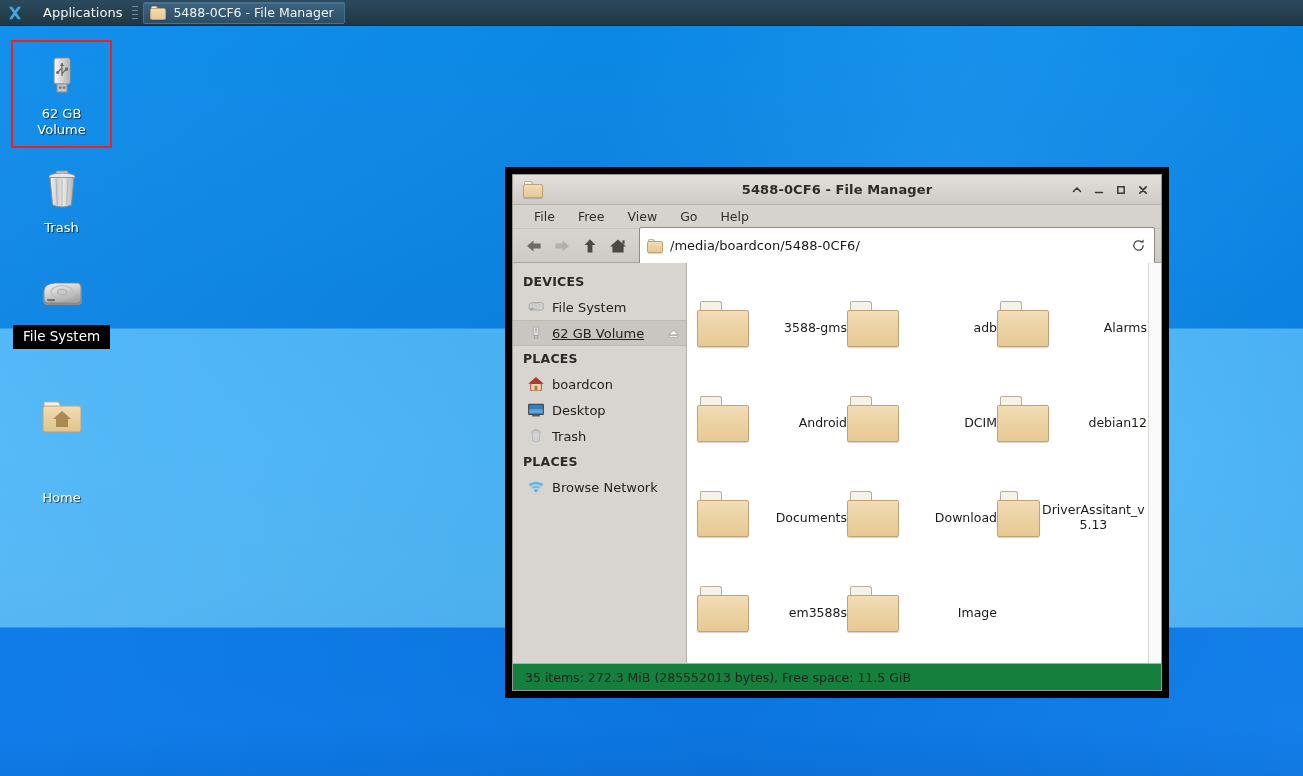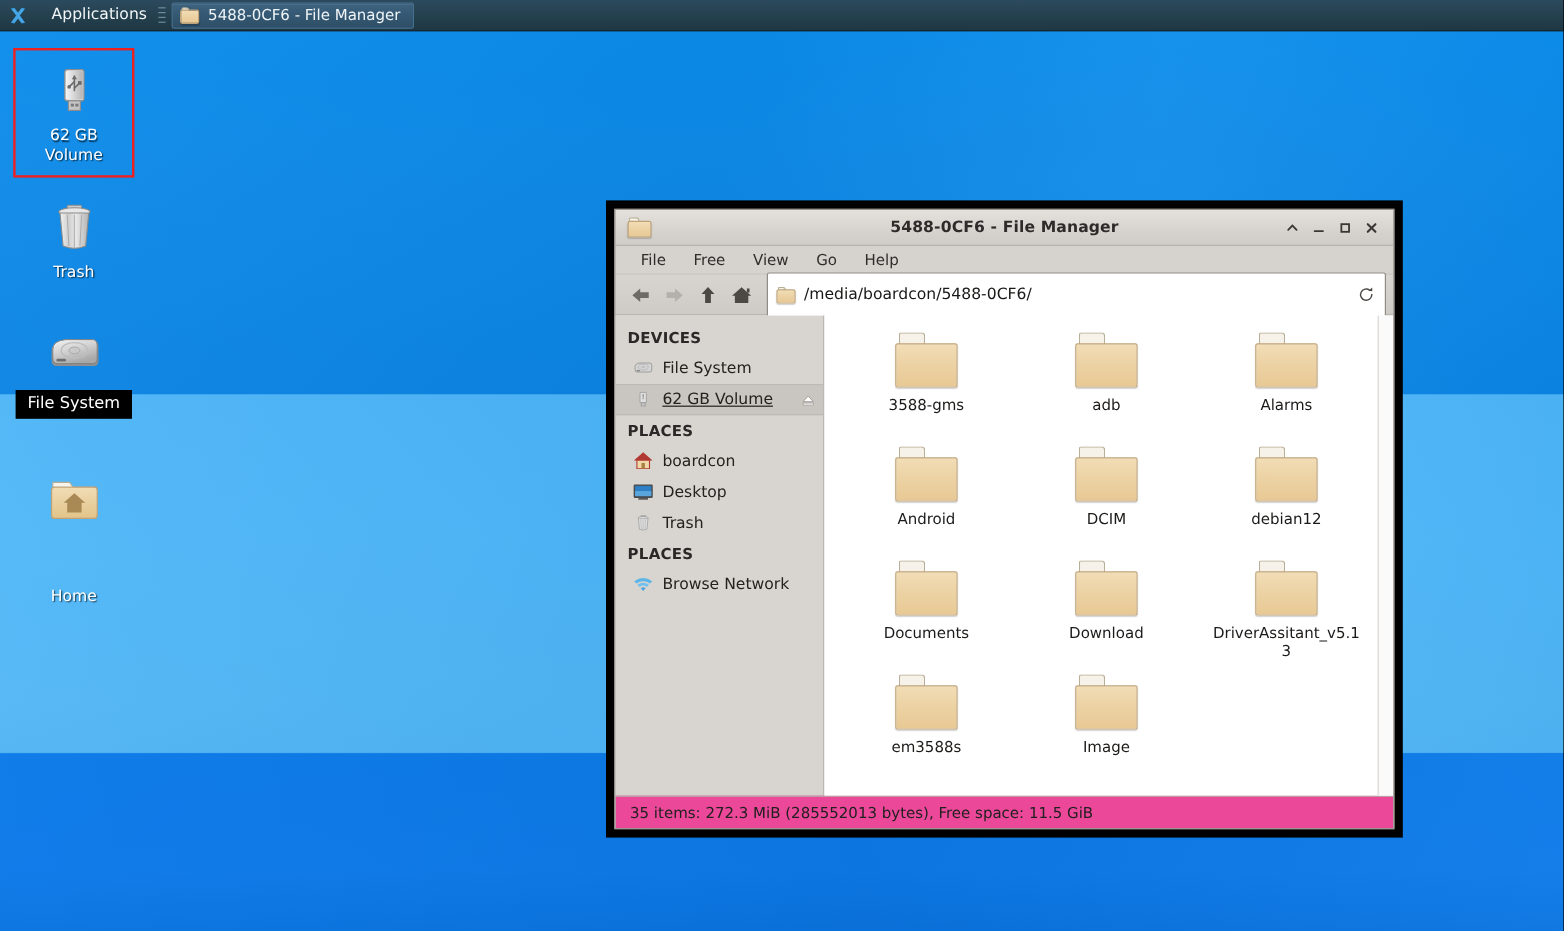--- a/index.html
+++ b/index.html
@@ -178,35 +178,35 @@
   #file-area {
     flex: 1; background: #ffffff; position: relative;
     display: flex; flex-direction: column; min-width: 0;
   }
   #file-grid {
     flex: 1; display: grid; grid-template-columns: repeat(3, 1fr);
     grid-auto-rows: 95px; padding: 12px 14px 0 10px;
     align-content: start; overflow: hidden;
   }
   .file-item {
-    display: flex; flex-direction: column; align-items: center;
-    cursor: default; user-select: none; padding-top: 2px;
+    display: flex; flex-direction: row; align-items: center;
+    cursor: default; user-select: none; padding-top: 2px; justify-content: space-between;
   }
   .file-item .fglyph { width: 52px; height: 46px; position: relative; }
   .file-item .flabel {
     margin-top: 7px; font-size: 12.5px; color: #1d1b19; text-align: center;
     line-height: 15px; max-width: 128px; word-break: break-all;
   }
   #vscroll {
     position: absolute; right: 0; top: 0; bottom: 0; width: 13px;
     background: #fafafa; border-left: 1px solid #dcd9d5;
   }
   #statusbar {
     flex: 0 0 27px; height: 27px; display: flex; align-items: center;
-    background: #ec4899; border-top: 1px solid #b2aea9;
+    background: #15803d; border-top: 1px solid #b2aea9;
     padding-left: 12px; font-size: 12.5px; color: #222020;
   }
 </style>
 </head>
 <body>
 
 <div id="screen">
 
   <div id="desktop">
     <div class="wp-band" id="wp1"></div>

